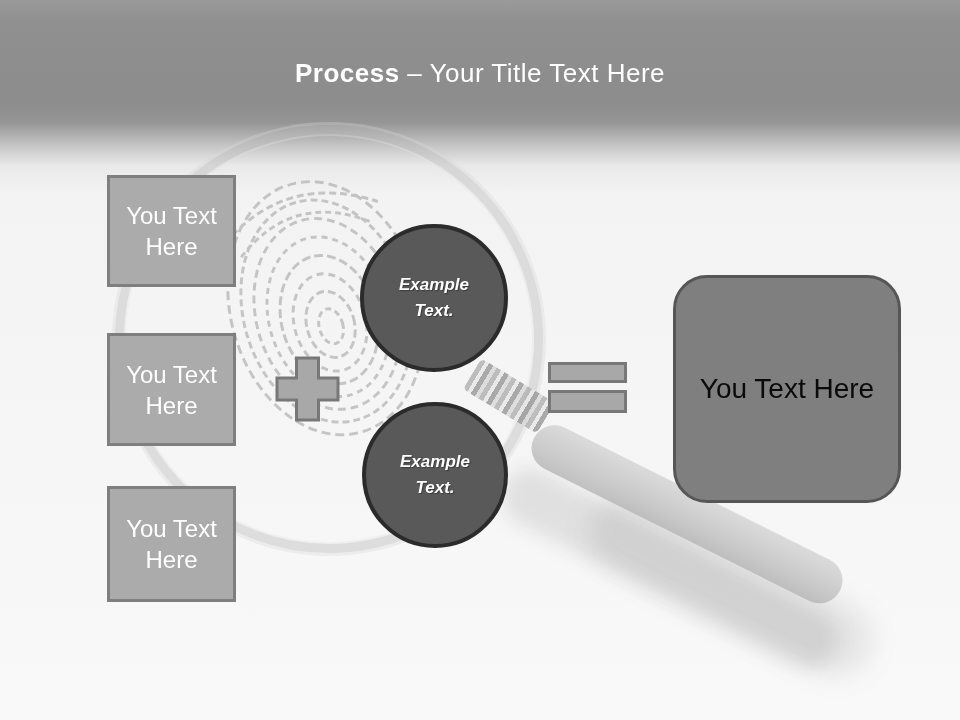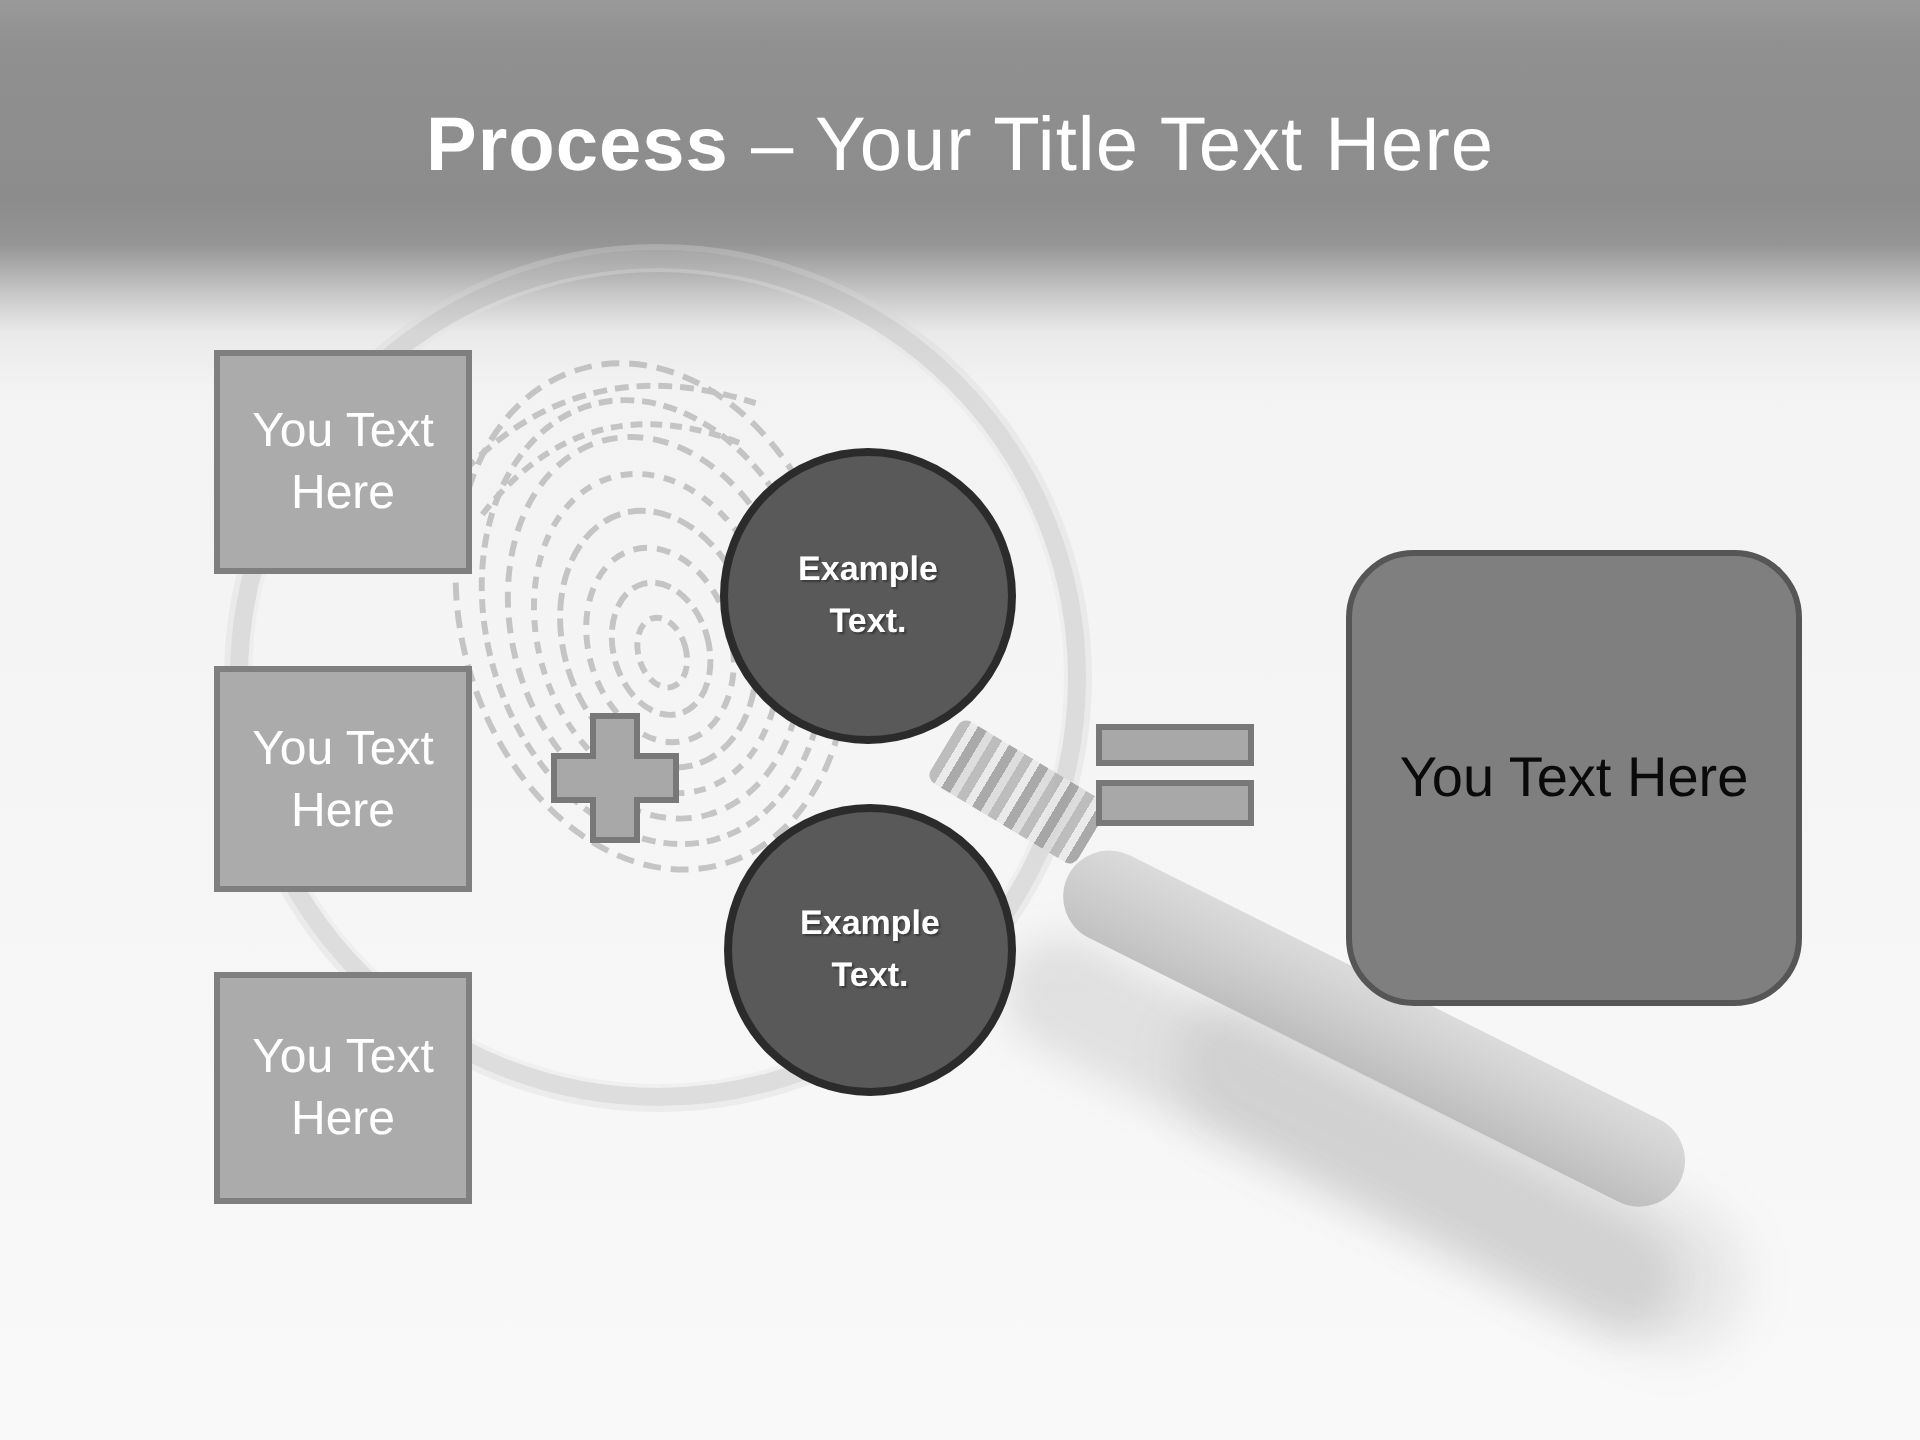--- a/index.html
+++ b/index.html
@@ -15,21 +15,21 @@
   .slide{
     position:relative; width:960px; height:720px; overflow:hidden;
     background:linear-gradient(180deg,
       #9a9a9a 0%, #909090 3%, #8c8c8c 14%, #959595 17%,
       #c9c9c9 20.5%, #e9e9e9 23%, #f3f3f3 27%, #f6f6f6 65%, #f9f9f9 100%);
   }
 
   
   .title{
     position:absolute; top:50px; left:0; width:100%; margin:0;
-    text-align:center; font-size:38px; line-height:46px;
+    text-align:center; font-size:26px; line-height:46px;
     color:var(--title-color); font-weight:400; letter-spacing:.5px;
     z-index:3;
   }
   .title .bold{font-weight:700;}
 
   
   .watermark{position:absolute; inset:0; z-index:1; pointer-events:none;}
   .lens-ring{
     position:absolute; left:115px; top:125px; width:410px; height:410px;
     border-radius:50%;
@@ -82,21 +82,21 @@
     background:var(--operator-fill); border:3px solid var(--operator-border);
   }
   .equals .bar2{height:23px;}
 
   
   .circle{
     position:absolute; border-radius:50%;
     background:var(--circle-fill); border:4px solid var(--circle-border);
     box-sizing:border-box; display:flex; align-items:center; justify-content:center;
     text-align:center; color:var(--circle-text);
-    font-size:17px; font-weight:700; line-height:26px;
+    font-size:17px; font-weight:700; font-style:italic; line-height:26px;
     z-index:2; padding:0 30px;
     text-shadow:1px 1px 1px rgba(0,0,0,.35);
   }
   .circle1{left:360px; top:224px; width:148px; height:148px;}
   .circle2{left:362px; top:402px; width:146px; height:146px;}
 
   
   .result-box{
     position:absolute; left:673px; top:275px; width:228px; height:228px;
     box-sizing:border-box; border-radius:34px;

